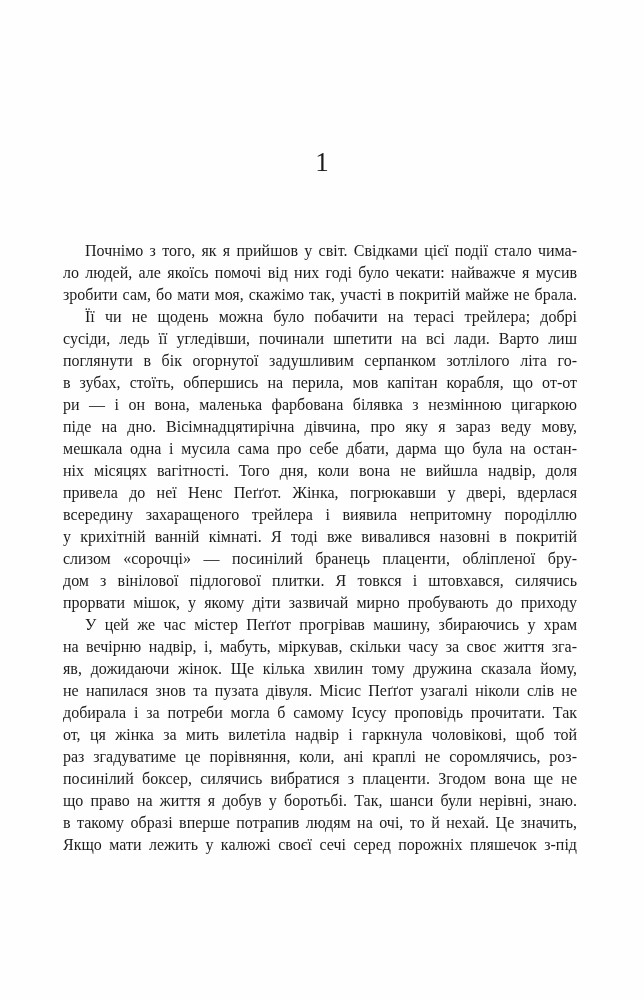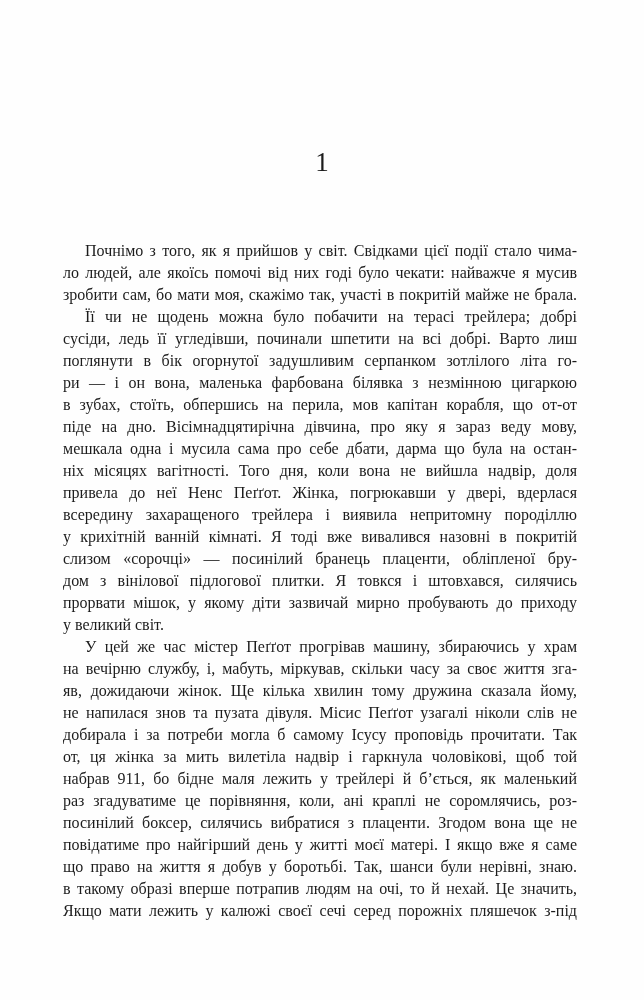--- a/index.html
+++ b/index.html
@@ -51,41 +51,38 @@
 </head>
 <body>
 
 <div class="page">
   <div class="chapter-number">1</div>
   <div class="text-block">
       <div class="line indent">Почнімо з того, як я прийшов у світ. Свідками цієї події стало чима-</div>
       <div class="line">ло людей, але якоїсь помочі від них годі було чекати: найважче я мусив</div>
       <div class="line">зробити сам, бо мати моя, скажімо так, участі в покритій майже не брала.</div>
       <div class="line indent">Її чи не щодень можна було побачити на терасі трейлера; добрі</div>
-      <div class="line">сусіди, ледь її угледівши, починали шпетити на всі добрі. Варто лиш</div>
+      <div class="line">сусіди, ледь її угледівши, починали шпетити на всі лади. Варто лиш</div>
       <div class="line">поглянути в бік огорнутої задушливим серпанком зотлілого літа го-</div>
+      <div class="line">в зубах, стоїть, обпершись на перила, мов капітан корабля, що от-от</div>
       <div class="line">ри — і он вона, маленька фарбована білявка з незмінною цигаркою</div>
-      <div class="line">в зубах, стоїть, обпершись на перила, мов капітан корабля, що от-от</div>
       <div class="line">піде на дно. Вісімнадцятирічна дівчина, про яку я зараз веду мову,</div>
       <div class="line">мешкала одна і мусила сама про себе дбати, дарма що була на остан-</div>
       <div class="line">ніх місяцях вагітності. Того дня, коли вона не вийшла надвір, доля</div>
       <div class="line">привела до неї Ненс Пеґґот. Жінка, погрюкавши у двері, вдерлася</div>
       <div class="line">всередину захаращеного трейлера і виявила непритомну породіллю</div>
       <div class="line">у крихітній ванній кімнаті. Я тоді вже вивалився назовні в покритій</div>
       <div class="line">слизом «сорочці» — посинілий бранець плаценти, обліпленої бру-</div>
       <div class="line">дом з вінілової підлогової плитки. Я товкся і штовхався, силячись</div>
       <div class="line">прорвати мішок, у якому діти зазвичай мирно пробувають до приходу</div>
-      <div class="line last">у великий світ.</div>
       <div class="line indent">У цей же час містер Пеґґот прогрівав машину, збираючись у храм</div>
-      <div class="line">на вечірню службу, і, мабуть, міркував, скільки часу за своє життя зга-</div>
+      <div class="line">на вечірню надвір, і, мабуть, міркував, скільки часу за своє життя зга-</div>
       <div class="line">яв, дожидаючи жінок. Ще кілька хвилин тому дружина сказала йому,</div>
       <div class="line">не напилася знов та пузата дівуля. Місис Пеґґот узагалі ніколи слів не</div>
       <div class="line">добирала і за потреби могла б самому Ісусу проповідь прочитати. Так</div>
       <div class="line">от, ця жінка за мить вилетіла надвір і гаркнула чоловікові, щоб той</div>
-      <div class="line">набрав 911, бо бідне маля лежить у трейлері й б’ється, як маленький</div>
       <div class="line">раз згадуватиме це порівняння, коли, ані краплі не соромлячись, роз-</div>
       <div class="line">посинілий боксер, силячись вибратися з плаценти. Згодом вона ще не</div>
-      <div class="line">повідатиме про найгірший день у житті моєї матері. І якщо вже я саме</div>
       <div class="line">що право на життя я добув у боротьбі. Так, шанси були нерівні, знаю.</div>
       <div class="line">в такому образі вперше потрапив людям на очі, то й нехай. Це значить,</div>
       <div class="line">Якщо мати лежить у калюжі своєї сечі серед порожніх пляшечок з-під</div>
     </div>
 </div>
 
 </body></html>

